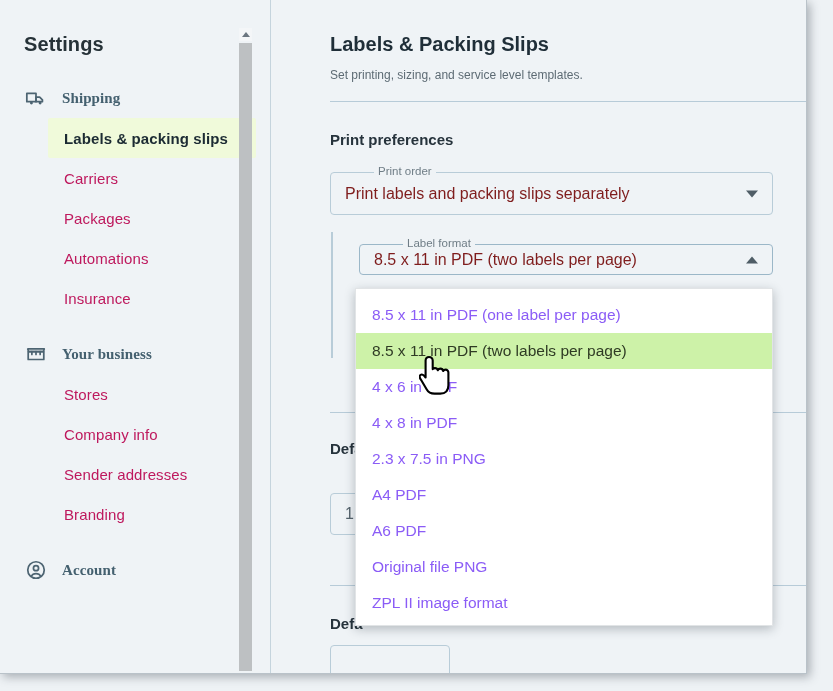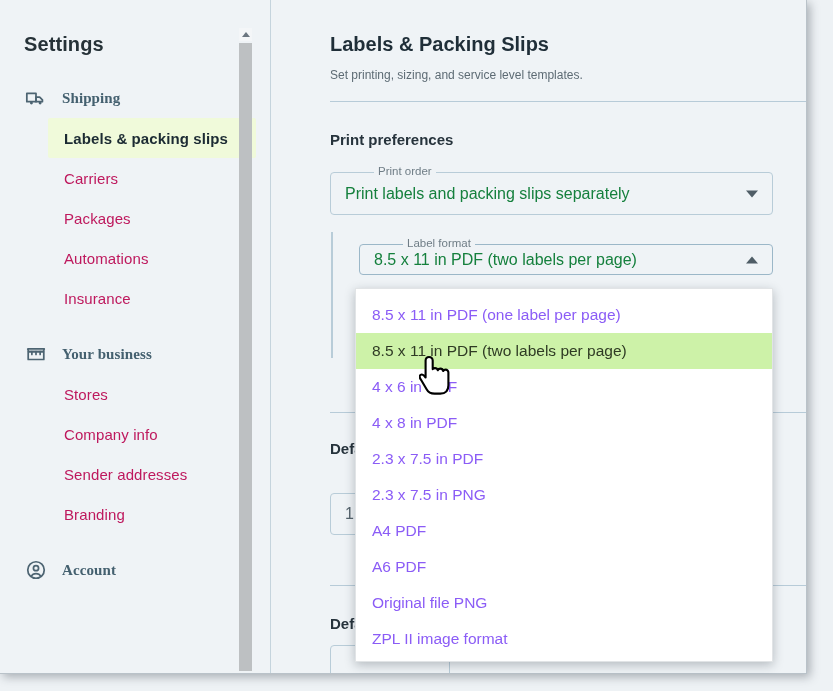--- a/index.html
+++ b/index.html
@@ -157,21 +157,21 @@
     padding: 0 4px;
     background: #eff3f6;
     font-size: 11.5px; color: #6f7d86;
     white-space: nowrap;
     margin-left: 32px;
   }
   .field .value {
     position: absolute;
     left: 14px; top: 50%;
     transform: translateY(-50%);
-    font-size: 16px; color: #15803d;
+    font-size: 16px; color: #7f1d1d;
     white-space: nowrap;
   }
   .field .caret {
     position: absolute;
     right: 14px; top: 50%;
     transform: translateY(-50%);
     width: 0; height: 0;
   }
   .caret.down {
     border-left: 6px solid transparent;
@@ -366,21 +366,20 @@
         <span class="legend">Label format</span>
         <span class="value">8.5 x 11 in PDF (two labels per page)</span>
         <span class="caret up"></span>
       </div>
 
       <div class="menu">
         <div class="menu-item">8.5 x 11 in PDF (one label per page)</div>
         <div class="menu-item highlight">8.5 x 11 in PDF (two labels per page)</div>
         <div class="menu-item">4 x 6 in PDF</div>
         <div class="menu-item">4 x 8 in PDF</div>
-        <div class="menu-item">2.3 x 7.5 in PDF</div>
         <div class="menu-item">2.3 x 7.5 in PNG</div>
         <div class="menu-item">A4 PDF</div>
         <div class="menu-item">A6 PDF</div>
         <div class="menu-item">Original file PNG</div>
         <div class="menu-item">ZPL II image format</div>
       </div>
     </div>
 
     <div class="edge-right"></div>
     <div class="edge-bottom"></div>

